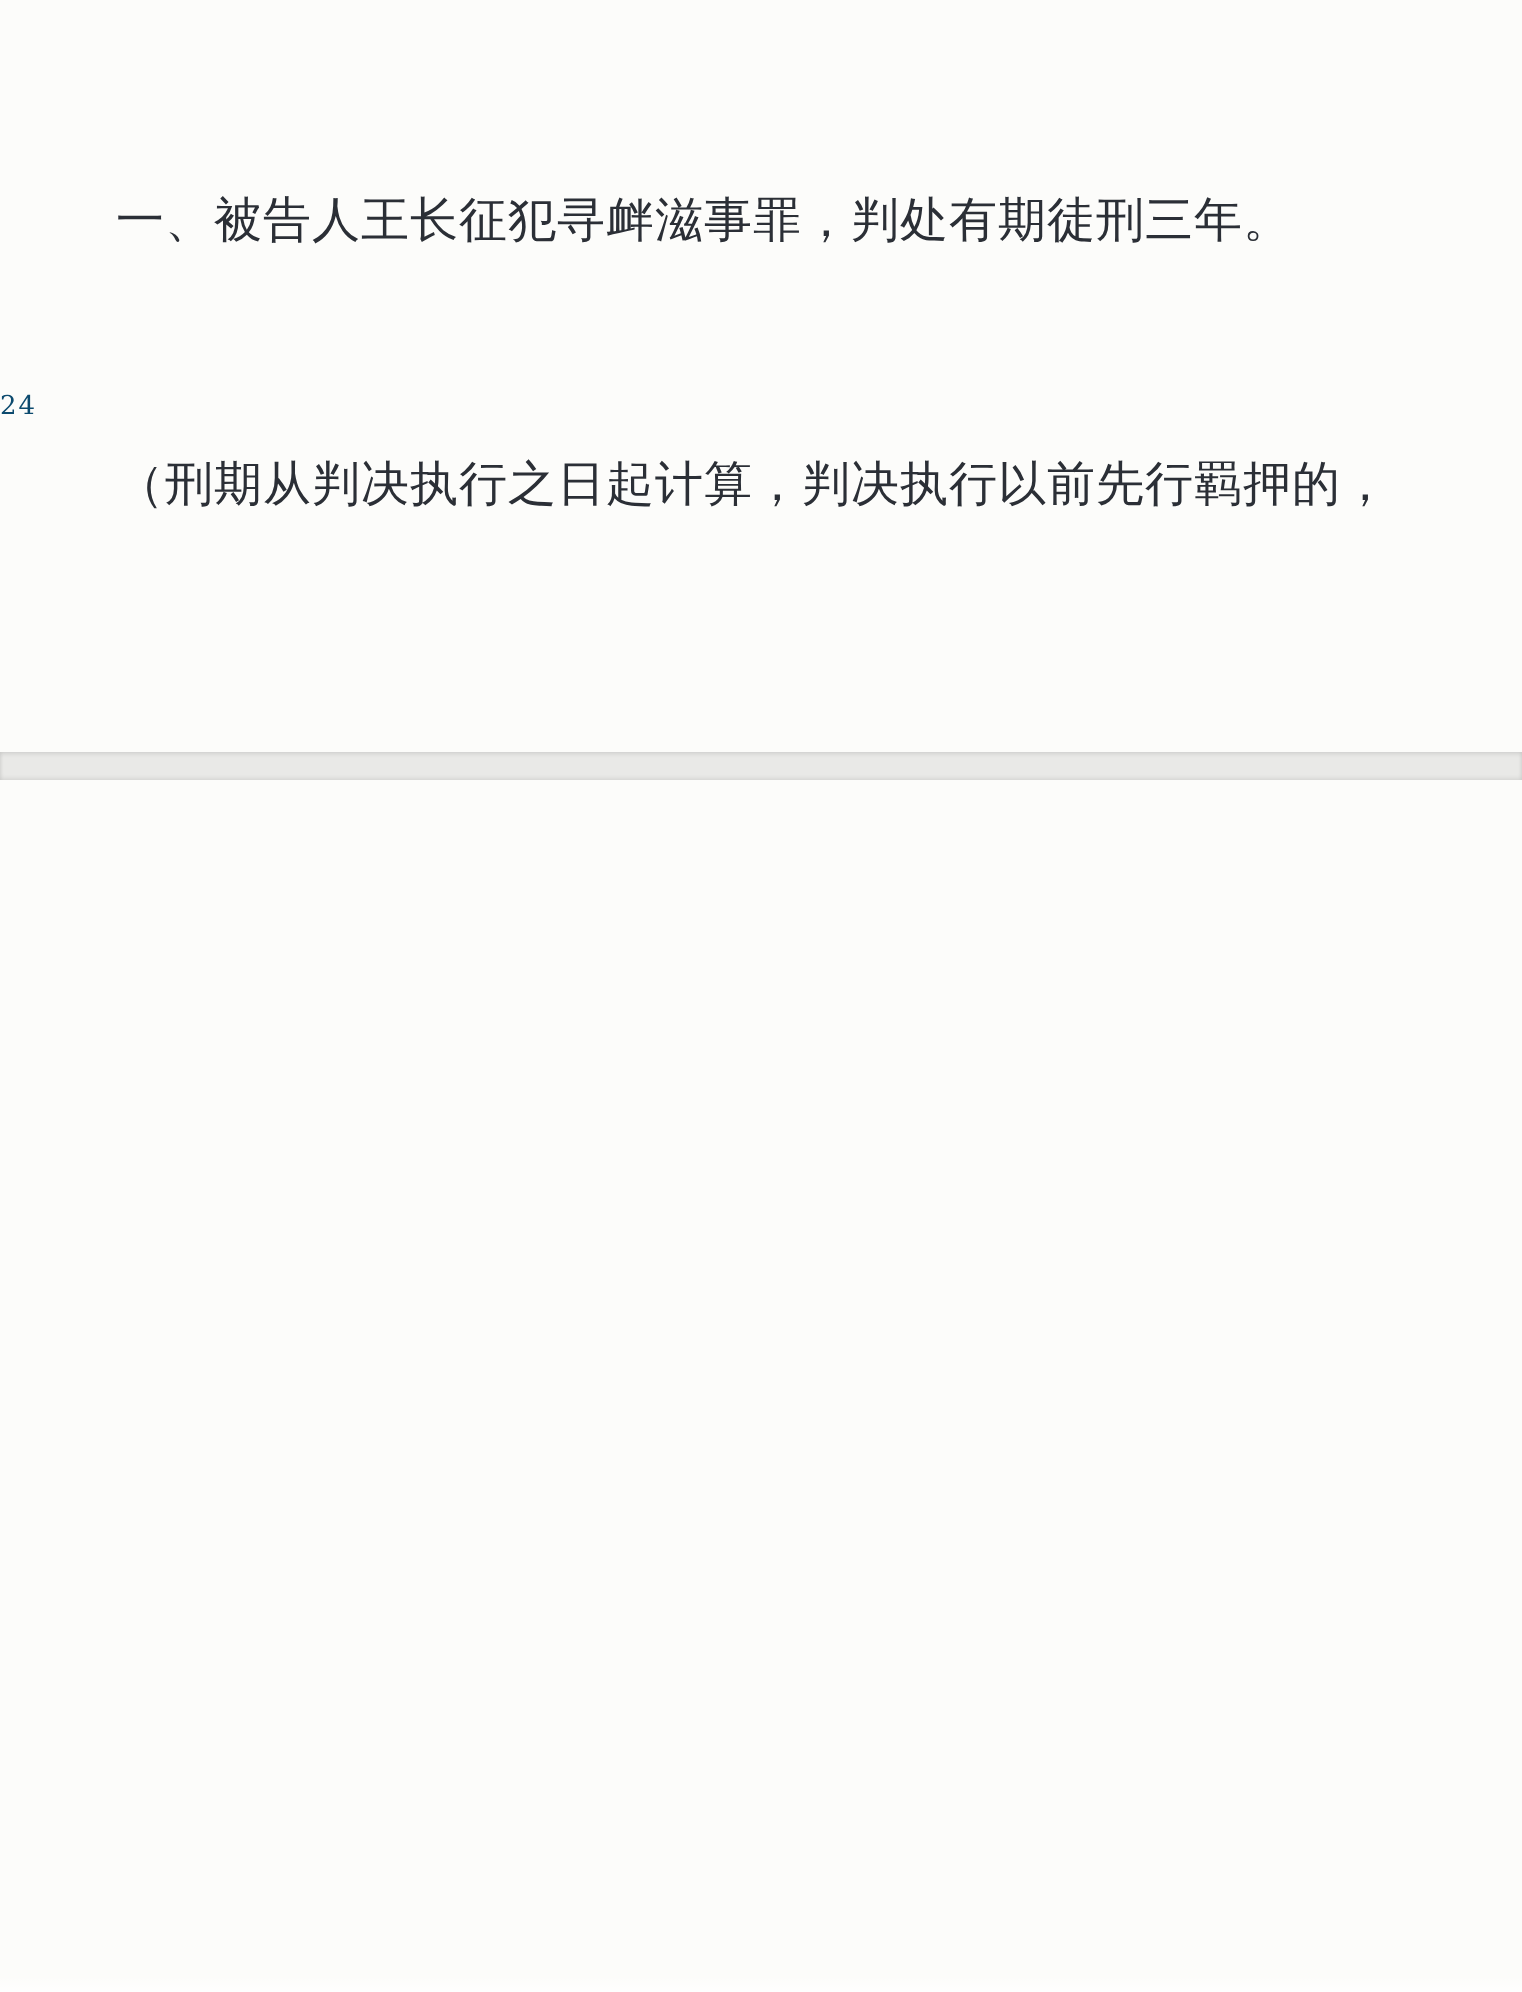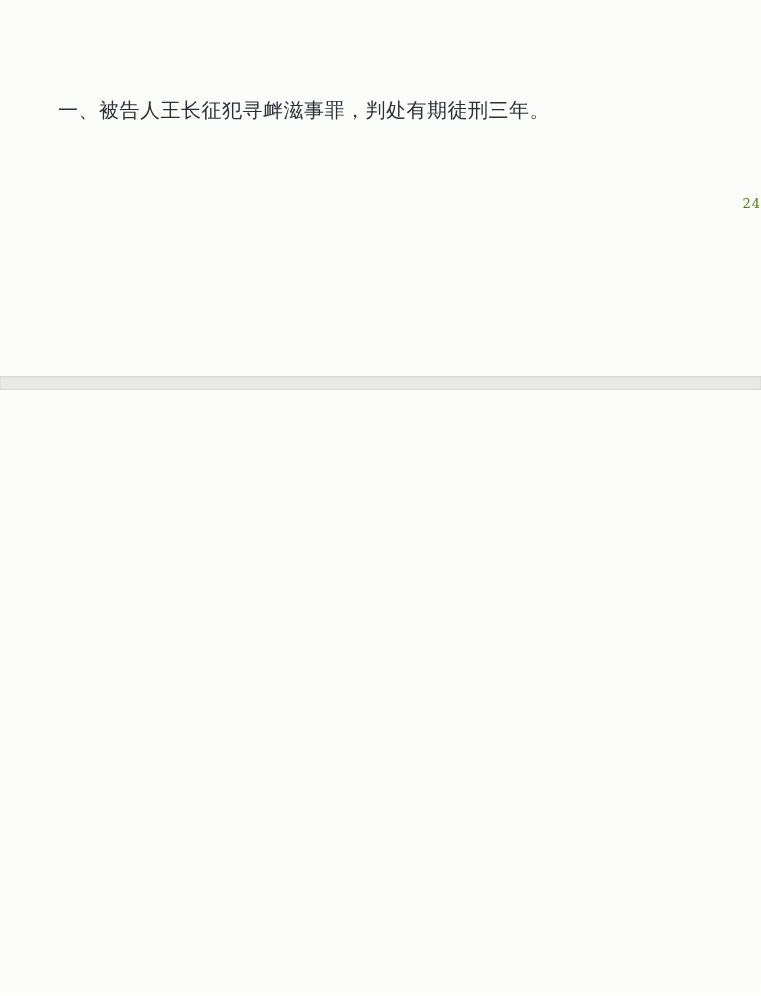--- a/index.html
+++ b/index.html
@@ -45,21 +45,21 @@
     background: #e9e9e7;
     box-shadow: inset 0 1px 2px rgba(0,0,0,0.10), inset 0 -1px 2px rgba(0,0,0,0.07);
   }
   .sheet-bottom {
     top: 390px;
     height: 606px;
   }
   .doc-text {
     position: absolute;
     color: #2b2f36;
-    font-size: 20px;
+    font-size: 24px;
     line-height: 44px;
     letter-spacing: 0.5px;
     white-space: pre-wrap;
     font-family: "DejaVu Serif", serif;
   }
   .indent {
     text-indent: 44px;
   }
   .blk-a {
     left: 14px;
@@ -69,22 +69,22 @@
   .blk-b {
     left: 14px;
     top: 588px;
     width: 733px;
   }
   .page-number {
     position: absolute;
     left: 0;
     top: 196px;
     width: 761px;
-    text-align: right;
-    color: #4d7c0f;
+    text-align: left;
+    color: #0c4a6e;
     font-size: 13px;
     letter-spacing: 1px;
     font-family: "DejaVu Serif", serif;
   }
   .line {
     display: block;
   }
   .fade-bottom {
     position: absolute;
     left: 0;
@@ -97,20 +97,21 @@
 </style>
 </head>
 <body>
 
 <div class="page">
   <div class="scan-tint"></div>
 
   <div class="sheet sheet-top">
     <div class="doc-text blk-a">
       <span class="line indent">一、被告人王长征犯寻衅滋事罪，判处有期徒刑三年。</span>
+      <span class="line indent">（刑期从判决执行之日起计算，判决执行以前先行羁押的，</span>
     </div>
     <div class="page-number">24</div>
   </div>
 
   <div class="sheet-gap"></div>
 
   <div class="sheet sheet-bottom">
     <div class="doc-text blk-b">
       
       

